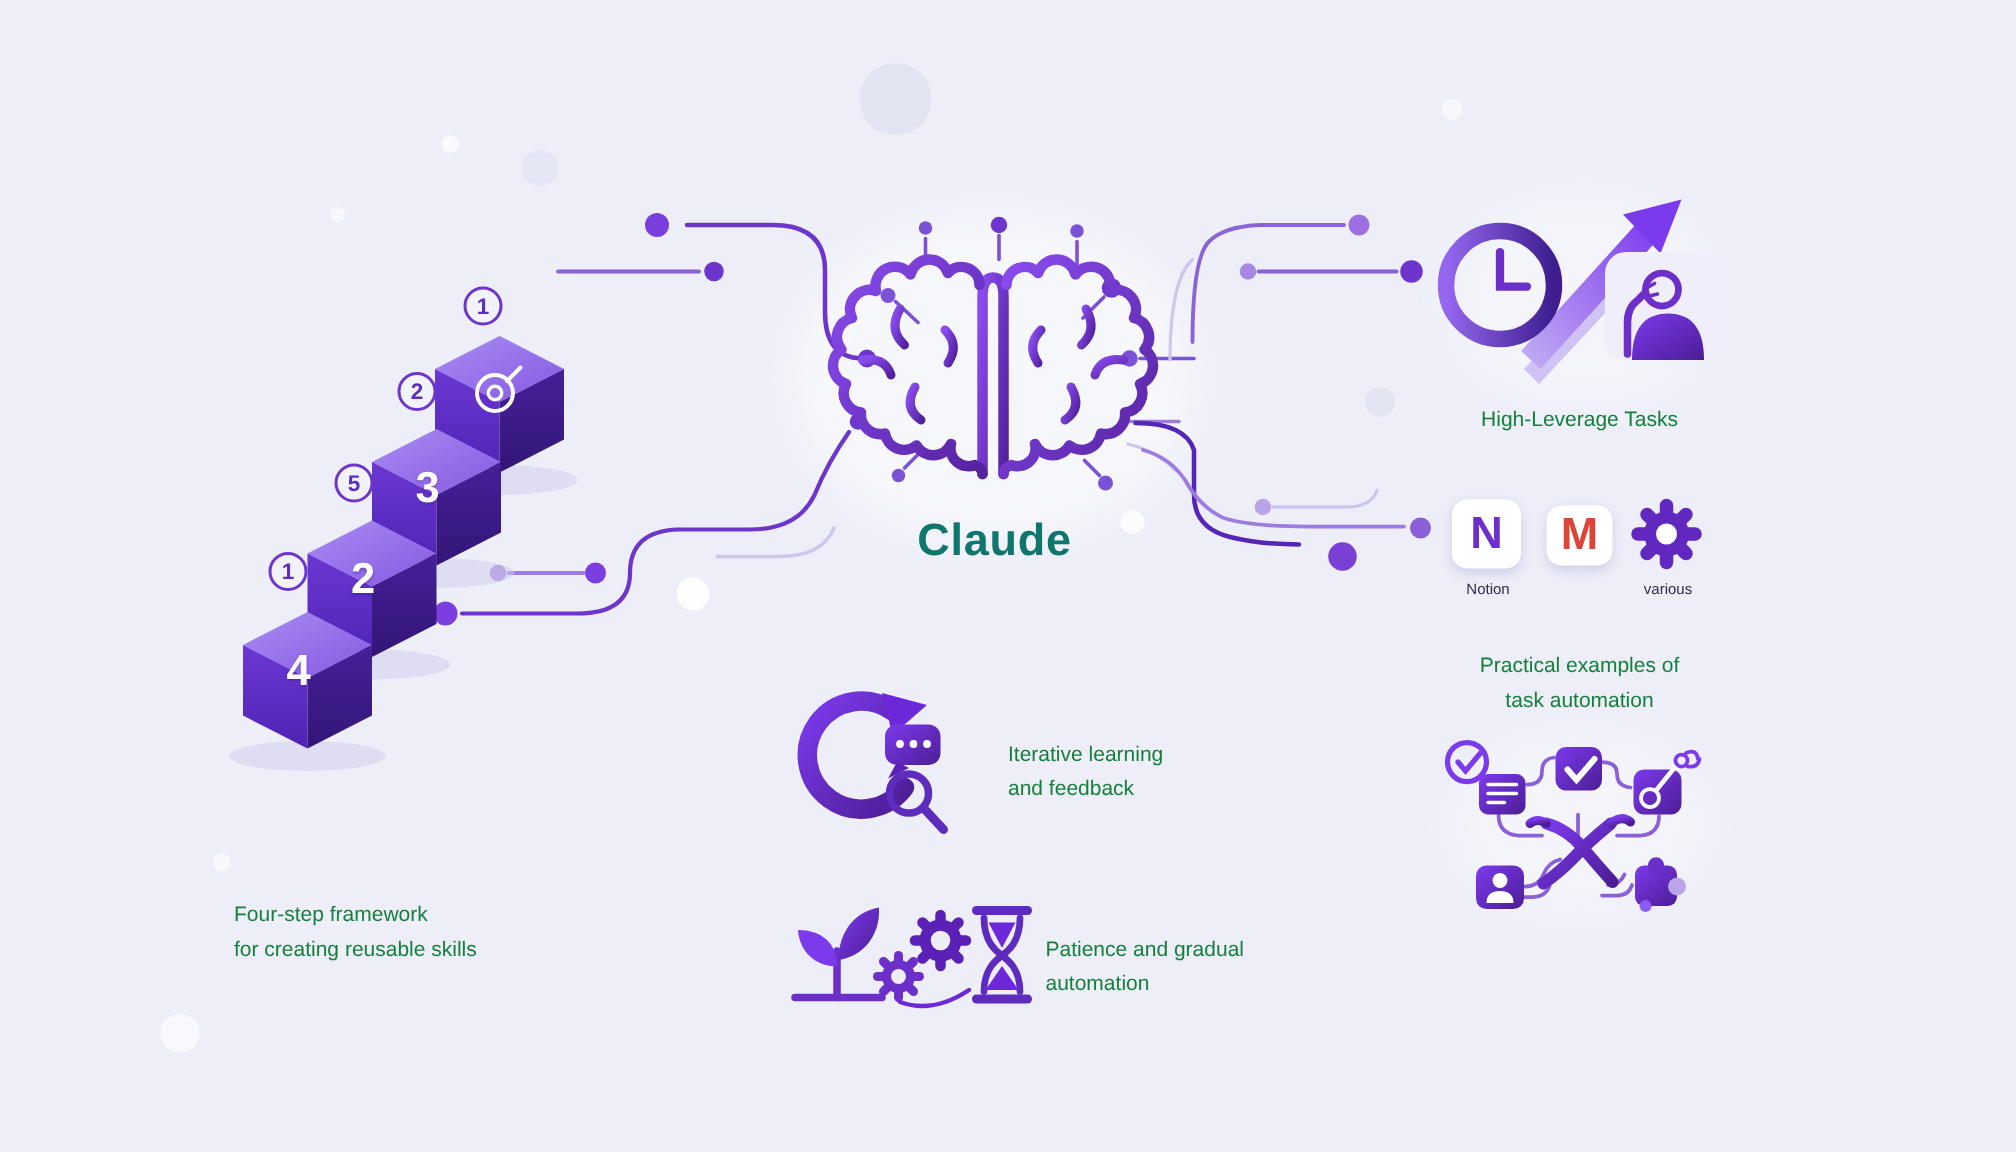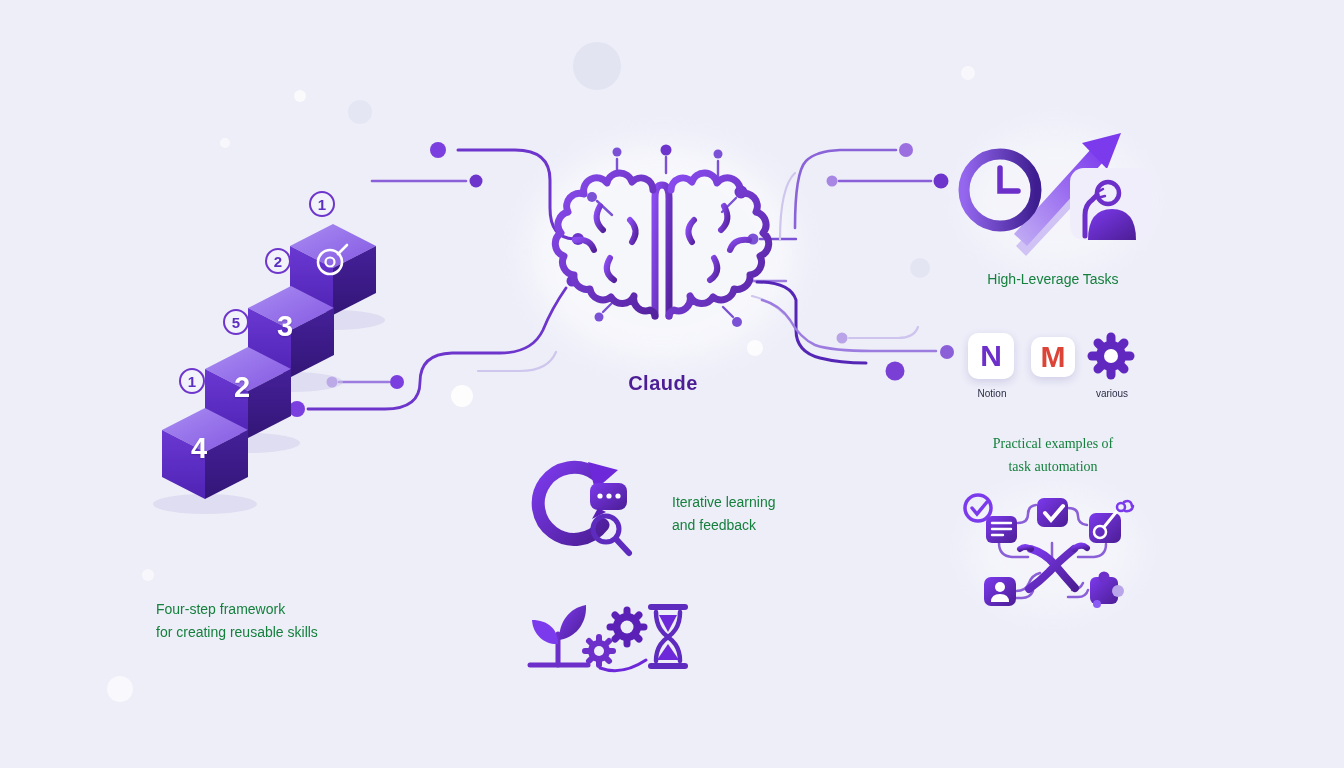--- a/index.html
+++ b/index.html
@@ -2,21 +2,21 @@
 <html><head>
 <meta charset="utf-8">
 <style>
   html,body{margin:0;padding:0;}
   body{width:1344px;height:768px;overflow:hidden;background:#edeef8;
        font-family:"Liberation Sans","DejaVu Sans",sans-serif;}
   .canvas{position:relative;width:1344px;height:768px;background:#edeef8;}
   svg.layer{position:absolute;left:0;top:0;}
   .txt{position:absolute;color:#15803d;font-weight:500;line-height:23px;font-size:14px;}
   .txt.center{transform:translateX(-50%);text-align:center;}
-  .claude{font-size:20px;font-weight:700;color:#4c1d95;letter-spacing:.5px;margin-top:23px;}
+  .claude{font-size:30px;font-weight:700;color:#0f766e;letter-spacing:.5px;}
   .small{font-size:10px;line-height:17px;color:#2c2c48;}
   .cube-num{position:absolute;transform:translate(-50%,-50%);color:#ffffff;
             font-size:29px;font-weight:700;text-shadow:0 1px 2px rgba(40,10,100,.35);}
   .badge{position:absolute;width:26px;height:26px;border-radius:50%;
          border:2.5px solid #6d35cc;color:#5b2fc0;font-size:15px;font-weight:700;
          display:flex;align-items:center;justify-content:center;box-sizing:border-box;
          background:rgba(255,255,255,.25);}
   .apptile{position:absolute;border-radius:10px;background:#ffffff;
            box-shadow:0 3px 8px rgba(80,60,160,.18);display:flex;align-items:center;justify-content:center;}
   .n-letter{font-size:30px;font-weight:800;color:#6d2fc9;}
@@ -331,34 +331,38 @@
   <div class="txt" style="left:156px;top:598px;">
     <div>Four-step framework</div>
     <div>for creating reusable skills</div>
   </div>
 
   <div class="txt" style="left:672px;top:491px;">
     <div>Iterative learning</div>
     <div>and feedback</div>
   </div>
 
+  <div class="txt" style="left:697px;top:621px;">
+    <div>Patience and gradual</div>
+    <div>automation</div>
+  </div>
 
   <div class="txt center" style="left:1053px;top:268px;">High-Leverage Tasks</div>
 
   <div class="apptile" style="left:968px;top:333px;width:46px;height:46px;">
     <span class="n-letter">N</span>
   </div>
   <div class="apptile" style="left:1031px;top:337px;width:44px;height:40px;">
     <span class="m-letter">M</span>
   </div>
 
   <div class="txt center small" style="left:992px;top:385px;">Notion</div>
   <div class="txt center small" style="left:1112px;top:385px;">various</div>
 
-  <div class="txt center" style="left:1053px;top:432px;font-family:Liberation Serif, serif;">
+  <div class="txt center" style="left:1053px;top:432px;">
     <div>Practical examples of</div>
     <div>task automation</div>
   </div>
 
   <div class="txt center" style="left:1056px;top:622px;">
   </div>
 
 </div>
 
 </body></html>

